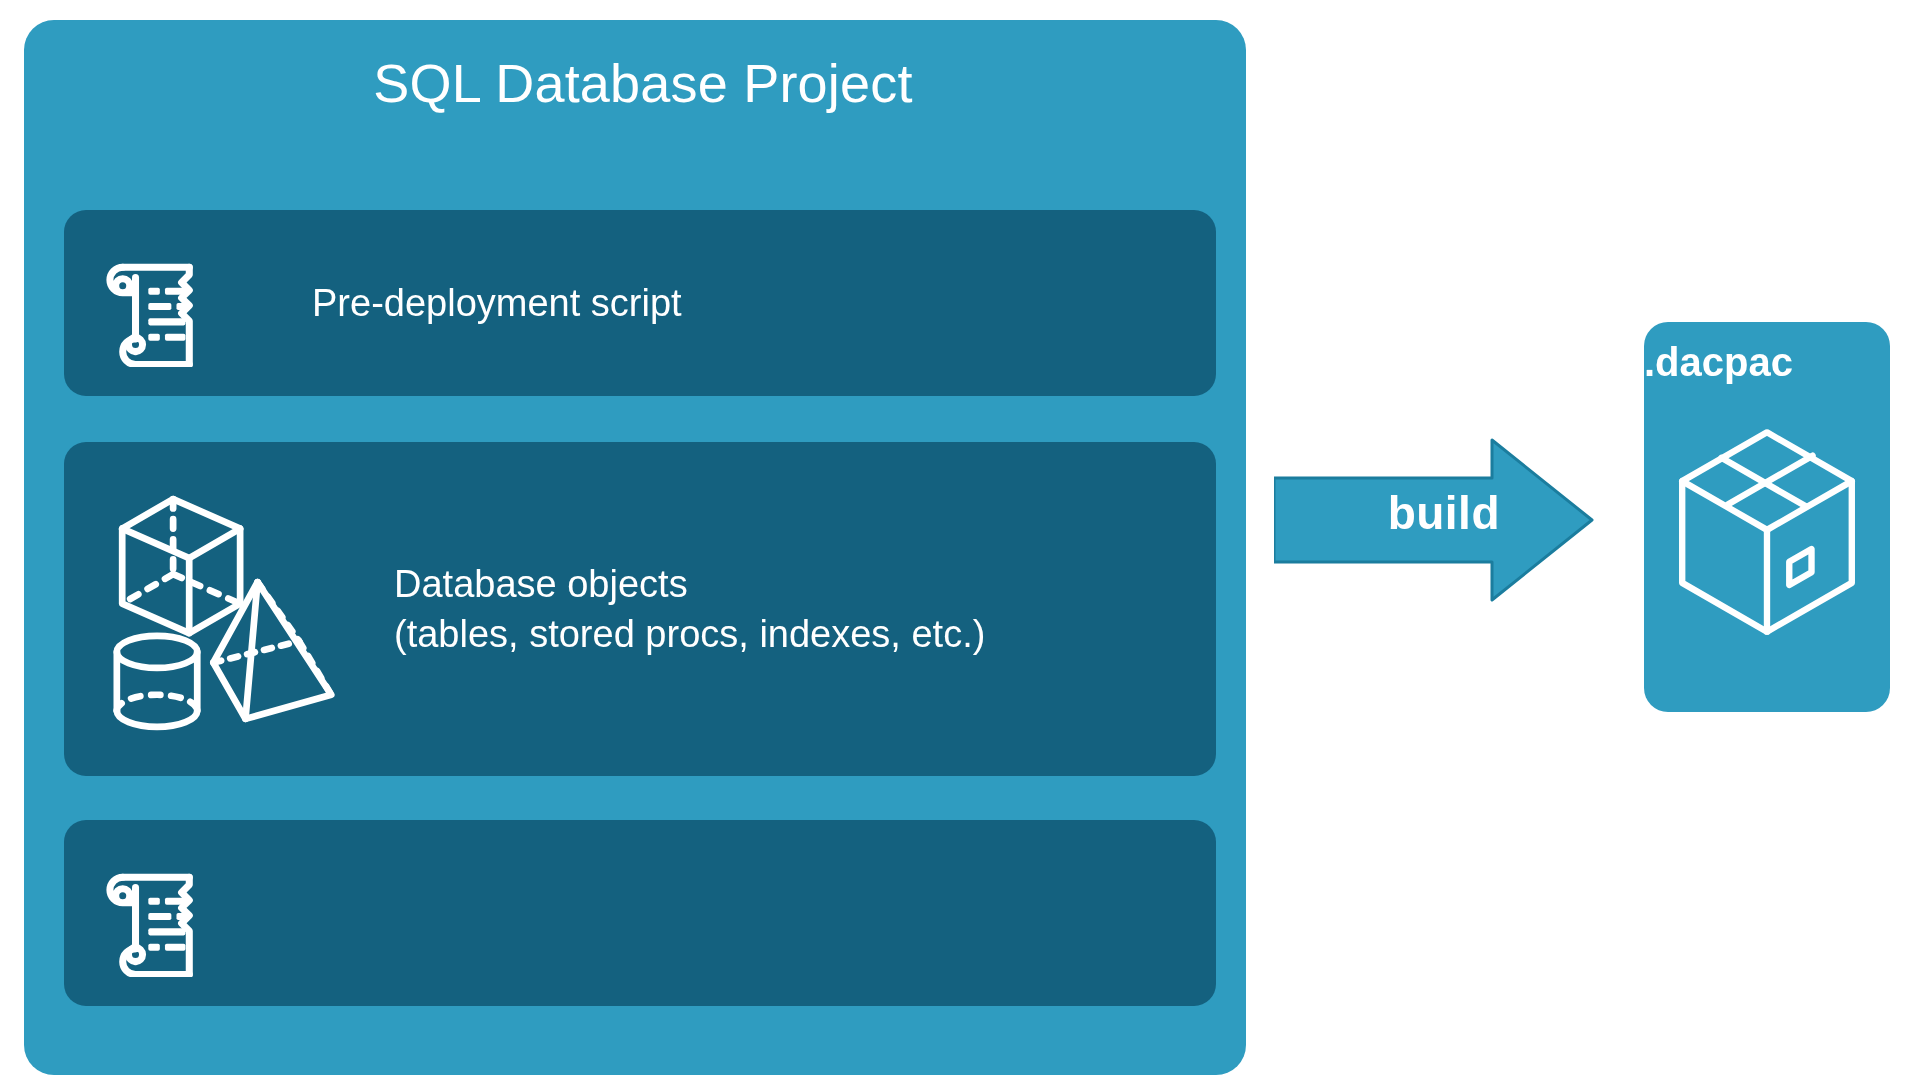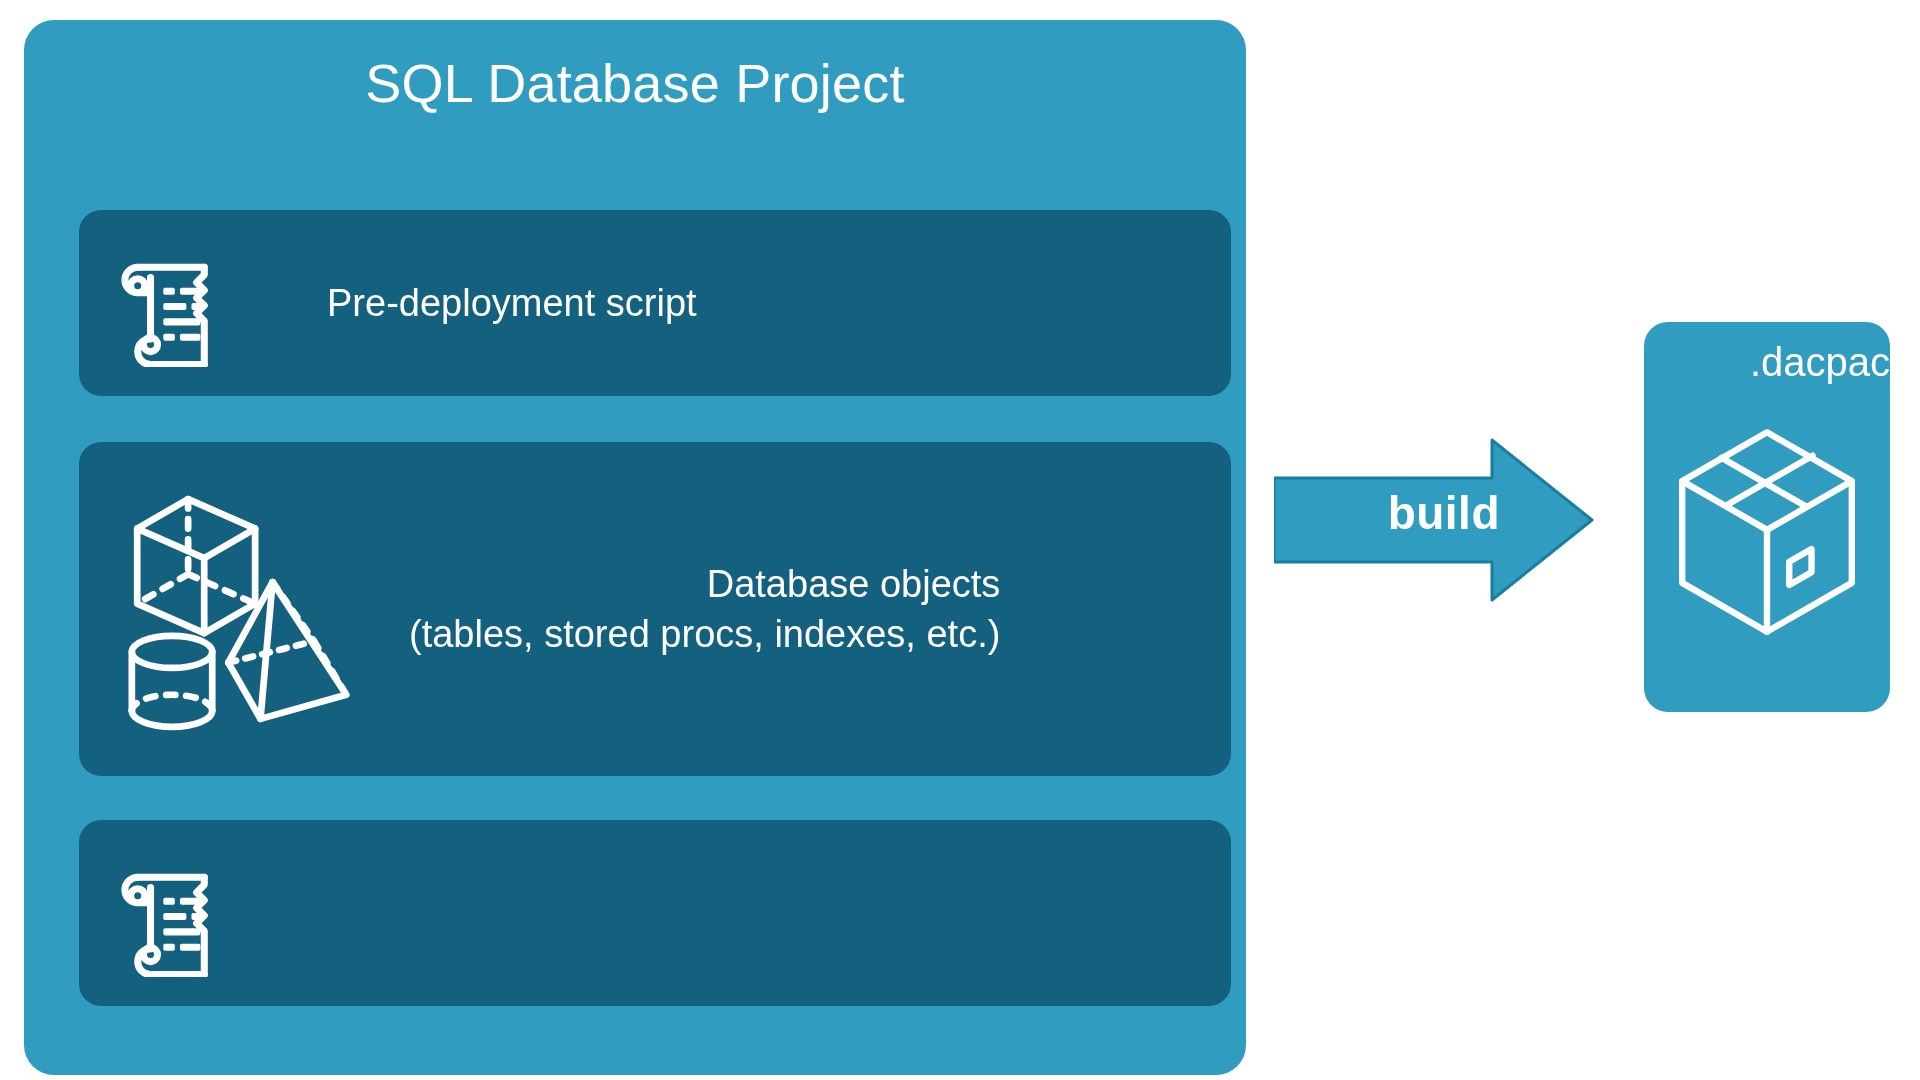--- a/index.html
+++ b/index.html
@@ -32,36 +32,36 @@
     top: 20px;
     width: 1222px;
     height: 1055px;
     background: #2f9cc0;
     border-radius: 30px;
     box-sizing: border-box;
   }
 
   .project-title {
     position: absolute;
-    left: 0;
+    left: 8px;
     top: 34px;
     width: 100%;
     text-align: center;
     color: #ffffff;
     font-size: 54px;
     font-weight: 400;
     letter-spacing: 0.2px;
     line-height: 1.1;
     white-space: nowrap;
   }
 
   
   .card {
     position: absolute;
-    left: 55px;
+    left: 40px;
     width: 1152px;
     background: #14617f;
     border-radius: 22px;
     box-sizing: border-box;
   }
   .card-pre  { top: 190px; height: 186px; }
   .card-obj  { top: 422px; height: 334px; }
   .card-post { top: 800px; height: 186px; }
 
   .card-icon {
@@ -86,21 +86,20 @@
     transform: translateY(-50%);
     color: #ffffff;
     font-size: 38px;
     font-weight: 400;
     line-height: 1.32;
     white-space: pre-line;
   }
   .card-obj .card-label {
     left: 330px;
     font-size: 38px;
-    text-align: right;
   }
 
   
   .build-arrow {
     position: absolute;
     left: 1274px;
     top: 430px;
     width: 320px;
     height: 180px;
   }
@@ -126,24 +125,24 @@
     height: 390px;
     background: #2f9cc0;
     border-radius: 24px;
     box-sizing: border-box;
   }
   .dacpac-title {
     position: absolute;
     left: 0;
     top: 20px;
     width: 100%;
-    text-align: right;
+    text-align: left;
     color: #ffffff;
     font-size: 40px;
-    font-weight: normal;
+    font-weight: bold;
     line-height: 1;
     white-space: nowrap;
   }
   .dacpac-icon {
     position: absolute;
     left: 50%;
     transform: translateX(-50%);
     top: 80px;
     width: 212px;
     height: 260px;

